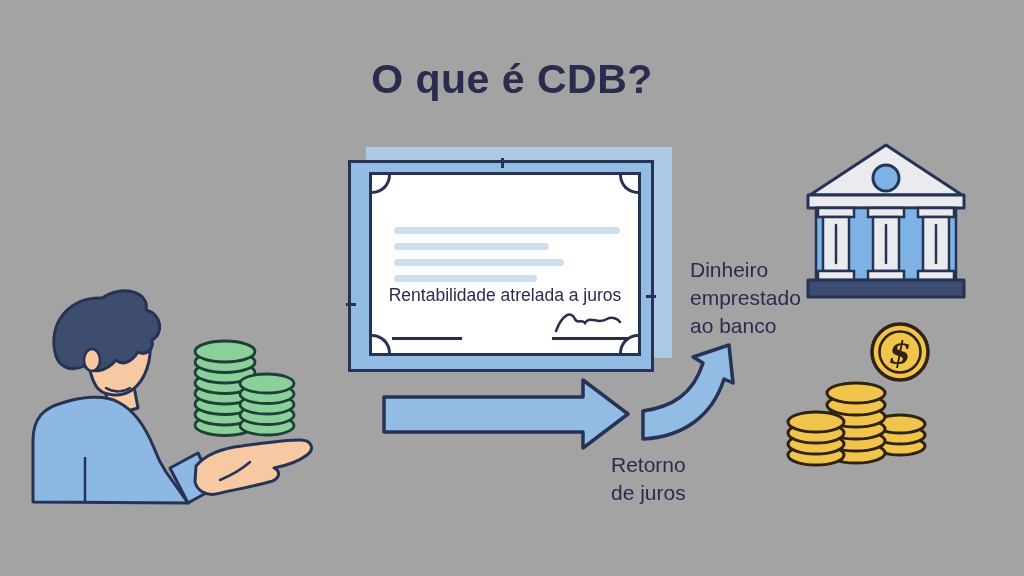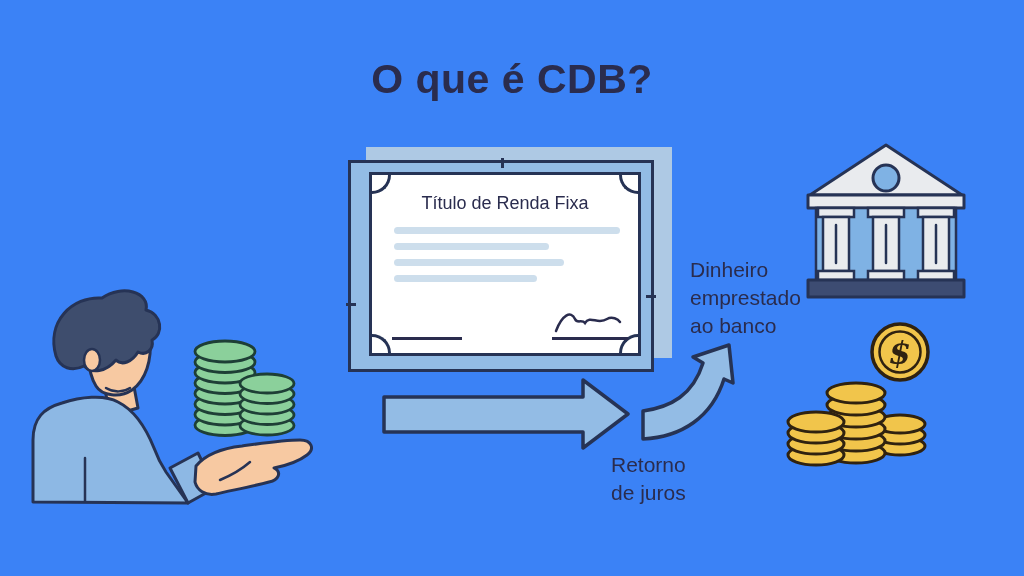--- a/index.html
+++ b/index.html
@@ -1,17 +1,17 @@
 <!DOCTYPE html>
 <html style="--ink: #2a2c4e; --outline: #263355; --light-blue: #93bce5; --back-card: #aec9e4; --placeholder: #cddeec; --skin: #f7c9a2; --hair: #3e4d6d; --shirt: #8db8e4; --green: #8bd09b; --green-outline: #1e3f36; --gold: #f1c54b; --gold-outline: #2f2210; --stone: #e9ebee; --bank-blue: #7fb2e4; --bank-base: #3d4c72;"><head>
 <meta charset="utf-8">
 <style>
   html,body{margin:0;padding:0;}
   body{font-family:"Liberation Sans","DejaVu Sans",sans-serif;background:#ffffff;}
-  .stage{position:relative;width:1024px;height:576px;background:#3b82f6;overflow:hidden;}
+  .stage{position:relative;width:1024px;height:576px;background:#a3a3a3;overflow:hidden;}
 
   
   .title{position:absolute;left:0;right:0;top:56px;text-align:center;
          font-size:41px;font-weight:700;color:var(--ink);letter-spacing:.5px;}
 
   
   .cert-back{position:absolute;left:366px;top:147px;width:306px;height:211px;
              background:var(--back-card);}
   .cert{position:absolute;left:348px;top:160px;width:306px;height:212px;
         background:var(--light-blue);border:3px solid var(--outline);box-sizing:border-box;}
@@ -65,25 +65,25 @@
   <div class="cert-back"></div>
   <div class="cert">
     <i class="tick t-top"></i>
     <i class="tick t-right"></i>
     <i class="tick t-left"></i>
     <div class="cert-panel">
       <div class="corner tl"></div>
       <div class="corner tr"></div>
       <div class="corner bl"></div>
       <div class="corner br"></div>
-      <div class="cert-heading">Título de Renda Fixa</div>
       <div class="ph l1"></div>
       <div class="ph l2"></div>
       <div class="ph l3"></div>
       <div class="ph l4"></div>
+      <div class="cert-sub">Rentabilidade atrelada a juros</div>
       <svg class="sig-svg" width="72" height="30" viewBox="0 0 72 30">
         <path d="M4,24 C10,8 19,3 23,12 C25,17 30,12 33,16 C38,8 46,18 55,12 C60,9 66,12 68,15" fill="none" stroke="var(--ink)" stroke-width="2.5" stroke-linecap="round"></path>
       </svg>
       <div class="sig-line l"></div>
       <div class="sig-line r"></div>
     </div>
   </div>
 
   <svg class="illus" style="left:28px;top:288px" width="295" height="220" viewBox="0 0 295 220">
     <path class="fSk oN" d="M76,96 L104,88 L110,120 L82,128 Z"></path>

